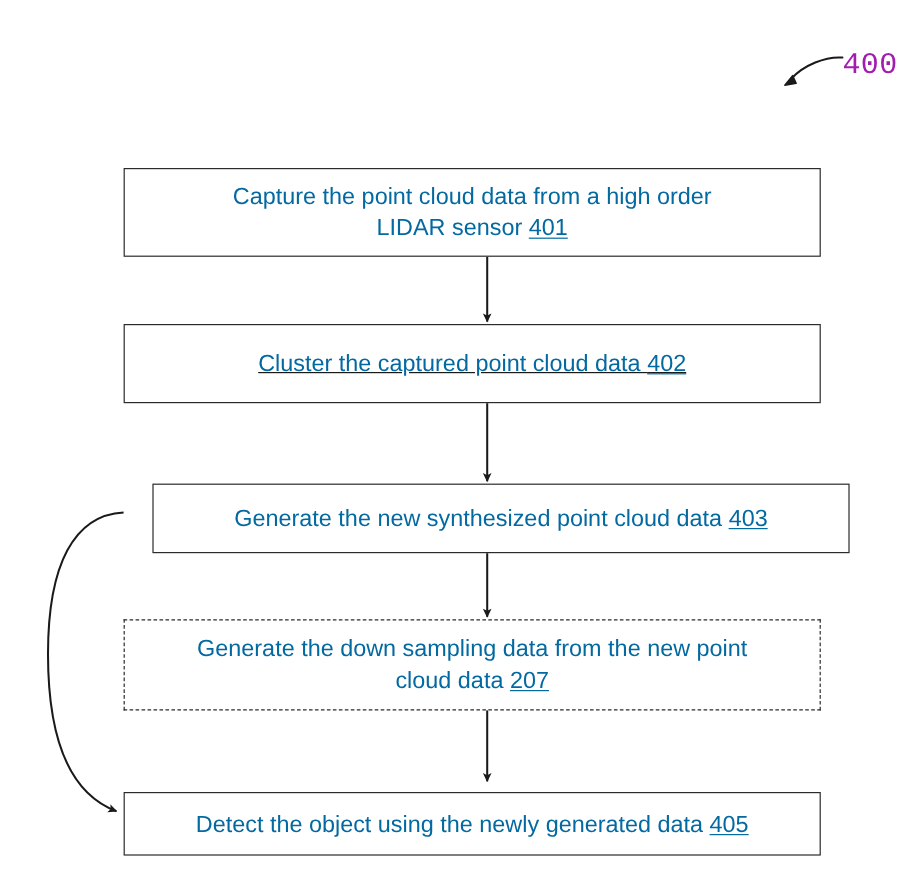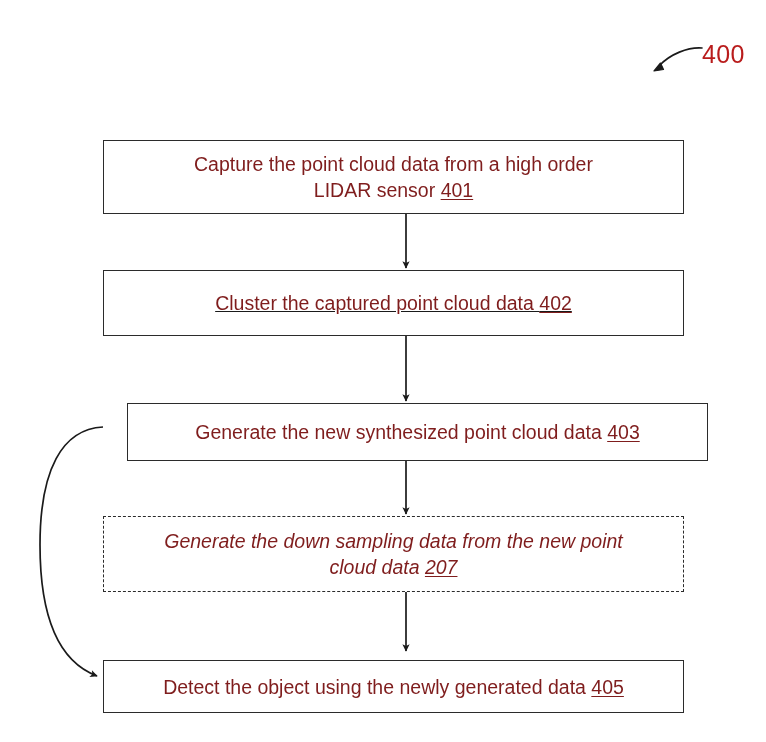--- a/index.html
+++ b/index.html
@@ -19,22 +19,23 @@
     background: #ffffff;
     overflow: hidden;
   }
   
   #fig-label {
     position: absolute;
     left: 702px;
     top: 40px;
     font-size: 25px;
     letter-spacing: 0.3px;
-    color: #b91c1c;
+    color: #a21caf;
     white-space: nowrap;
+    font-family: Liberation Mono, monospace;
   }
   #fig-lead-svg {
     position: absolute;
     left: 640px;
     top: 34px;
     width: 80px;
     height: 50px;
     overflow: visible;
   }
   
@@ -48,26 +49,25 @@
     align-items: center;
     justify-content: center;
     text-align: center;
     padding: 4px 18px;
   }
   .node.solid {
     border: 1.6px solid #2b2b2b;
   }
   .node.dashed {
     border: 1.7px dashed #2b2b2b;
-    font-style: italic;
   }
   .node-text {
     font-size: 19.5px;
     line-height: 26px;
-    color: #7f1d1d;
+    color: #0369a1;
     white-space: pre-line;
   }
   .ref {
     text-decoration: underline;
     text-underline-offset: 2px;
   }
   #node-401 { top: 140px;  height: 74px; }
   #node-402 { top: 270px;  height: 66px; text-decoration: underline; }
   #node-403 { top: 403px;  height: 58px; margin-left: 24px; }
   #node-404 { top: 516px;  height: 76px; }

